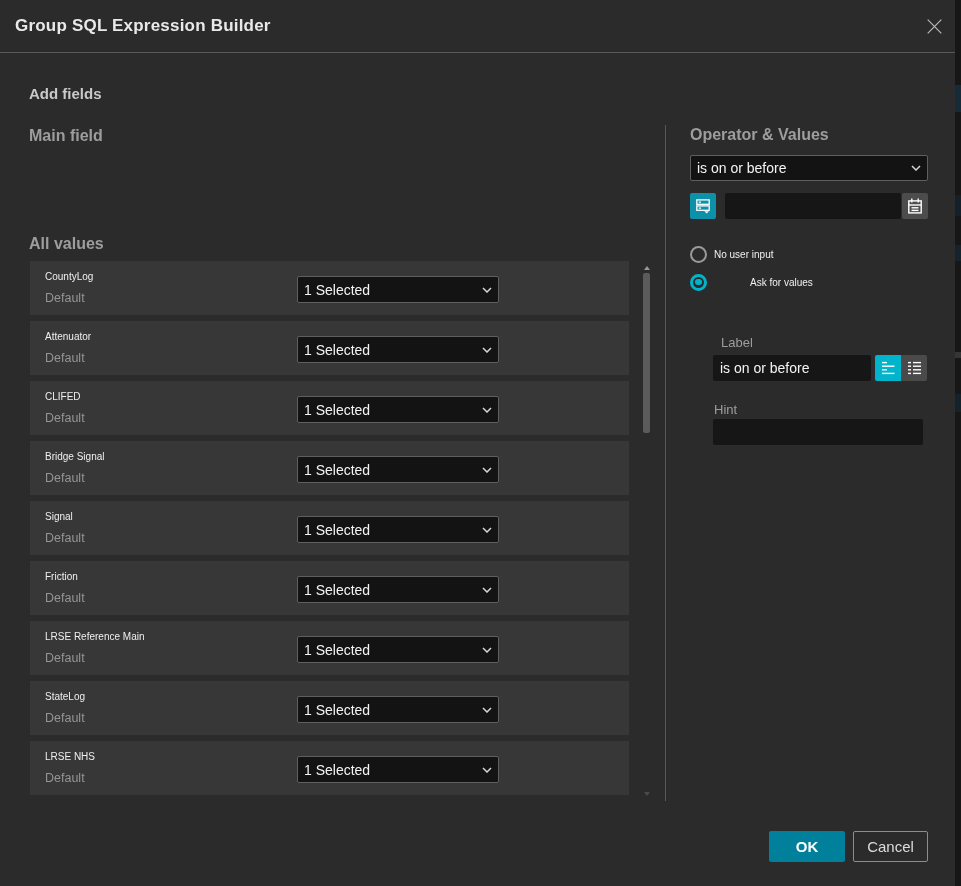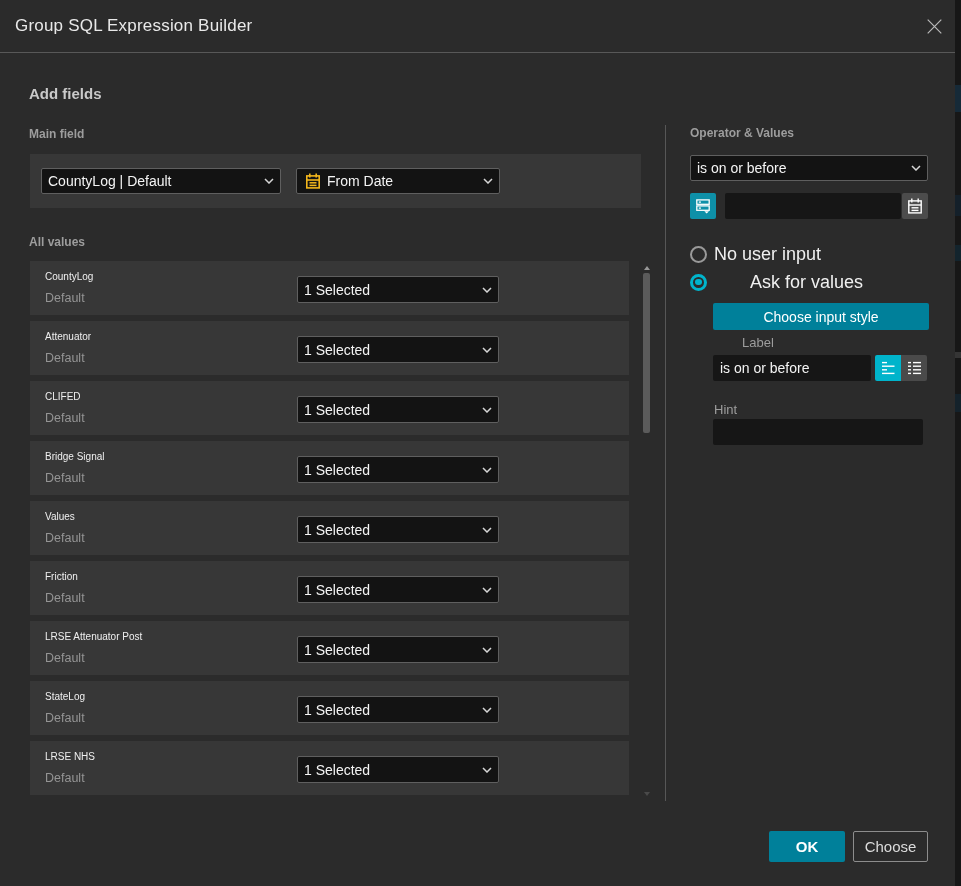--- a/index.html
+++ b/index.html
@@ -18,30 +18,30 @@
   .strip-mark { opacity:0.65; }
   .strip-mark { position:absolute; left:0; width:6px; }
 
   
   #header {
     position:absolute; left:0; top:0; width:955px; height:53px;
     border-bottom:1px solid #585858;
     display:flex; align-items:center;
   }
   #dialog-title {
-    margin-left:15px; font-size:17px; font-weight:400; color:#e9e9e9;
+    margin-left:15px; font-size:17px; font-weight:700; color:#e9e9e9;
     letter-spacing:0.2px;
   }
   #close-btn {
     position:absolute; top:19px; right:13px; width:15px; height:15px;
     cursor:pointer; display:flex; align-items:center; justify-content:center;
   }
 
   .section-heading { position:absolute; font-size:15px; font-weight:700; color:#c9c9c9; }
-  .sub-label { position:absolute; font-size:12px; font-weight:700; color:#9d9d9d; }
+  .sub-label { position:absolute; font-size:16px; font-weight:700; color:#9d9d9d; }
 
   
   .dselect {
     position:absolute; height:26px; background:#131313;
     border:1px solid #5f5f5f; border-radius:2px;
     display:flex; align-items:center;
     font-size:14px; color:#f4f4f4;
   }
   .dselect .sel-text { padding-left:6px; white-space:nowrap; }
   .dselect .chev { position:absolute; right:6px; top:50%; margin-top:-3px; }
@@ -80,21 +80,21 @@
     display:flex; align-items:center; justify-content:center;
   }
   .radio-row { position:absolute; left:690px; height:18px; display:flex; align-items:center; }
   .radio-circle { width:17px; height:17px; border-radius:50%; position:relative; }
   .radio-off { border:2px solid #9a9a9a; }
   .radio-on  { border:3px solid #00b4cb; }
   .radio-on .dot {
     position:absolute; left:50%; top:50%; width:6.5px; height:6.5px; margin:-3.25px 0 0 -3.25px;
     border-radius:50%; background:#00b4cb;
   }
-  .radio-label { margin-left:7px; font-size:18px; color:#f0f0f0; }
+  .radio-label { margin-left:7px; font-size:10px; color:#f0f0f0; }
 
   #choose-style-btn {
     position:absolute; left:713px; top:303px; width:216px; height:27px;
     background:#00809a; border:none; border-radius:2px; color:#fff;
     font-size:14px; font-family:inherit; display:flex; align-items:center; justify-content:center;
     cursor:pointer;
   }
   .small-label { position:absolute; font-size:13px; font-weight:400; color:#9d9d9d; }
 
   #style-toggle { position:absolute; left:875px; top:355px; width:52px; height:26px; display:flex; }
@@ -127,44 +127,20 @@
       <svg width="15" height="15" viewBox="0 0 15 15">
         <path d="M0.7 0.7 L14.3 14.3 M14.3 0.7 L0.7 14.3" stroke="#b9b9b9" stroke-width="1.2" fill="none"></path>
       </svg>
     </span>
   </div>
 
   <div class="section-heading" style="left:29px; top:85px;">Add fields</div>
 
   <div class="sub-label" style="left:29px; top:127px;">Main field</div>
 
-  <div id="main-field-box">
-    <div class="dselect" style="left:11px; top:14px; width:240px;">
-      <span class="sel-text">CountyLog | Default</span>
-      <svg class="chev" width="10" height="6" viewBox="0 0 10 6">
-          <path d="M1 1 L5 5 L9 1" stroke="#d6d6d6" stroke-width="1.5" fill="none"></path>
-        </svg>
-    </div>
-    <div class="dselect" style="left:266px; top:14px; width:204px;">
-      <svg style="margin-left:8px; flex:none;" width="16" height="16" viewBox="0 0 16 16">
-        <g stroke="#f2b61c" fill="none">
-          <rect x="1.8" y="2.9" width="12.4" height="12" stroke-width="1.6"></rect>
-          <line x1="1.8" y1="7" x2="14.2" y2="7" stroke-width="1.6"></line>
-          <line x1="4.8" y1="0.4" x2="4.8" y2="4.4" stroke-width="1.6"></line>
-          <line x1="11.2" y1="0.4" x2="11.2" y2="4.4" stroke-width="1.6"></line>
-          <line x1="4.5" y1="9.8" x2="11.5" y2="9.8" stroke-width="1.5"></line>
-          <line x1="4.5" y1="12.4" x2="11.5" y2="12.4" stroke-width="1.5"></line>
-        </g>
-      </svg>
-      <span class="sel-text">From Date</span>
-      <svg class="chev" width="10" height="6" viewBox="0 0 10 6">
-          <path d="M1 1 L5 5 L9 1" stroke="#d6d6d6" stroke-width="1.5" fill="none"></path>
-        </svg>
-    </div>
-  </div>
 
   <div class="sub-label" style="left:29px; top:235px;">All values</div>
 
   <div id="fields-list">
 
   <div class="field-row">
       <div class="field-name">CountyLog</div>
       <div class="field-sub">Default</div>
       <div class="dselect" style="left:267px; top:15px; width:202px; height:27px;">
         <span class="sel-text">1 Selected</span>
@@ -197,41 +173,41 @@
       <div class="field-name">Bridge Signal</div>
       <div class="field-sub">Default</div>
       <div class="dselect" style="left:267px; top:15px; width:202px; height:27px;">
         <span class="sel-text">1 Selected</span>
         <svg class="chev" width="10" height="6" viewBox="0 0 10 6">
             <path d="M1 1 L5 5 L9 1" stroke="#d6d6d6" stroke-width="1.5" fill="none"></path>
           </svg>
       </div>
     </div>
       <div class="field-row">
-      <div class="field-name">Values</div>
+      <div class="field-name">Signal</div>
       <div class="field-sub">Default</div>
       <div class="dselect" style="left:267px; top:15px; width:202px; height:27px;">
         <span class="sel-text">1 Selected</span>
         <svg class="chev" width="10" height="6" viewBox="0 0 10 6">
             <path d="M1 1 L5 5 L9 1" stroke="#d6d6d6" stroke-width="1.5" fill="none"></path>
           </svg>
       </div>
     </div>
       <div class="field-row">
       <div class="field-name">Friction</div>
       <div class="field-sub">Default</div>
       <div class="dselect" style="left:267px; top:15px; width:202px; height:27px;">
         <span class="sel-text">1 Selected</span>
         <svg class="chev" width="10" height="6" viewBox="0 0 10 6">
             <path d="M1 1 L5 5 L9 1" stroke="#d6d6d6" stroke-width="1.5" fill="none"></path>
           </svg>
       </div>
     </div>
       <div class="field-row">
-      <div class="field-name">LRSE Attenuator Post</div>
+      <div class="field-name">LRSE Reference Main</div>
       <div class="field-sub">Default</div>
       <div class="dselect" style="left:267px; top:15px; width:202px; height:27px;">
         <span class="sel-text">1 Selected</span>
         <svg class="chev" width="10" height="6" viewBox="0 0 10 6">
             <path d="M1 1 L5 5 L9 1" stroke="#d6d6d6" stroke-width="1.5" fill="none"></path>
           </svg>
       </div>
     </div>
       <div class="field-row">
       <div class="field-name">StateLog</div>
@@ -305,23 +281,22 @@
     <span class="radio-circle radio-off"></span>
     <span class="radio-label">No user input</span>
   </div>
   <div class="radio-row" style="top:273px;gap:36px;">
     <span class="radio-circle radio-on">
         <span class="dot"></span>
       </span>
     <span class="radio-label">Ask for values</span>
   </div>
 
-  <button id="choose-style-btn">Choose input style</button>
-
-  <div class="small-label" style="left:742px; top:335px;">Label</div>
+
+  <div class="small-label" style="left:721px; top:335px;">Label</div>
   <div class="dinput" style="left:713px; top:355px; width:158px;">
     <span class="in-text">is on or before</span>
   </div>
 
   <div id="style-toggle">
     <span class="tbtn" id="toggle-single">
       <svg width="15" height="14" viewBox="0 0 15 14">
         <g stroke="#fff" stroke-width="1.4" fill="none">
           <line x1="1" y1="1.6" x2="6" y2="1.6"></line>
           <line x1="1" y1="5.2" x2="13.5" y2="5.2"></line>
@@ -345,21 +320,21 @@
       </svg>
     </span>
   </div>
 
   <div class="small-label" style="left:714px; top:402px;text-align:right;">Hint</div>
   <div class="dinput" style="left:713px; top:419px; width:210px;">
     <span class="in-text"></span>
   </div>
 
   <button id="ok-btn">OK</button>
-  <button id="cancel-btn">Choose</button>
+  <button id="cancel-btn">Cancel</button>
 </div>
 
 <div id="backdrop-strip">
   <div class="strip-mark" style="top:85px; height:27px; background:#16344a;"></div>
   <div class="strip-mark" style="top:195px; height:21px; background:#122534;"></div>
   <div class="strip-mark" style="top:245px; height:16px; background:#112b39;"></div>
   <div class="strip-mark" style="top:352px; height:6px; background:#454545;"></div>
   <div class="strip-mark" style="top:394px; height:18px; background:#122836;"></div>
 </div>
 

